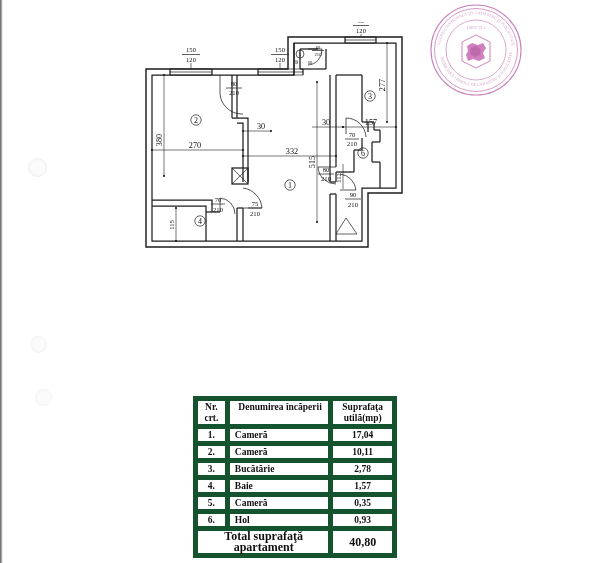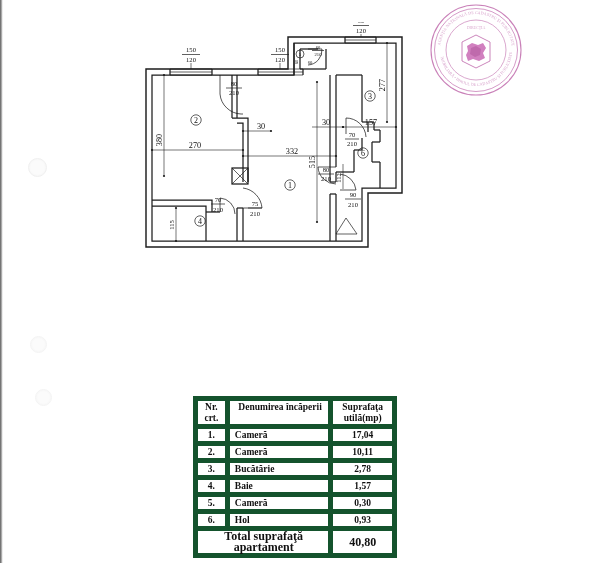--- a/index.html
+++ b/index.html
@@ -445,21 +445,21 @@
           <td class="col-area">2,78</td>
         </tr>
         <tr>
           <td class="col-nr">4.</td>
           <td class="col-name">Baie</td>
           <td class="col-area">1,57</td>
         </tr>
         <tr>
           <td class="col-nr">5.</td>
           <td class="col-name">Cameră</td>
-          <td class="col-area">0,30</td>
+          <td class="col-area">0,35</td>
         </tr>
         <tr>
           <td class="col-nr">6.</td>
           <td class="col-name">Hol</td>
           <td class="col-area">0,93</td>
         </tr>
       </tbody>
     <tfoot>
       <tr class="total-row">
         <td class="total-label" colspan="2">Total suprafaţă apartament</td>

